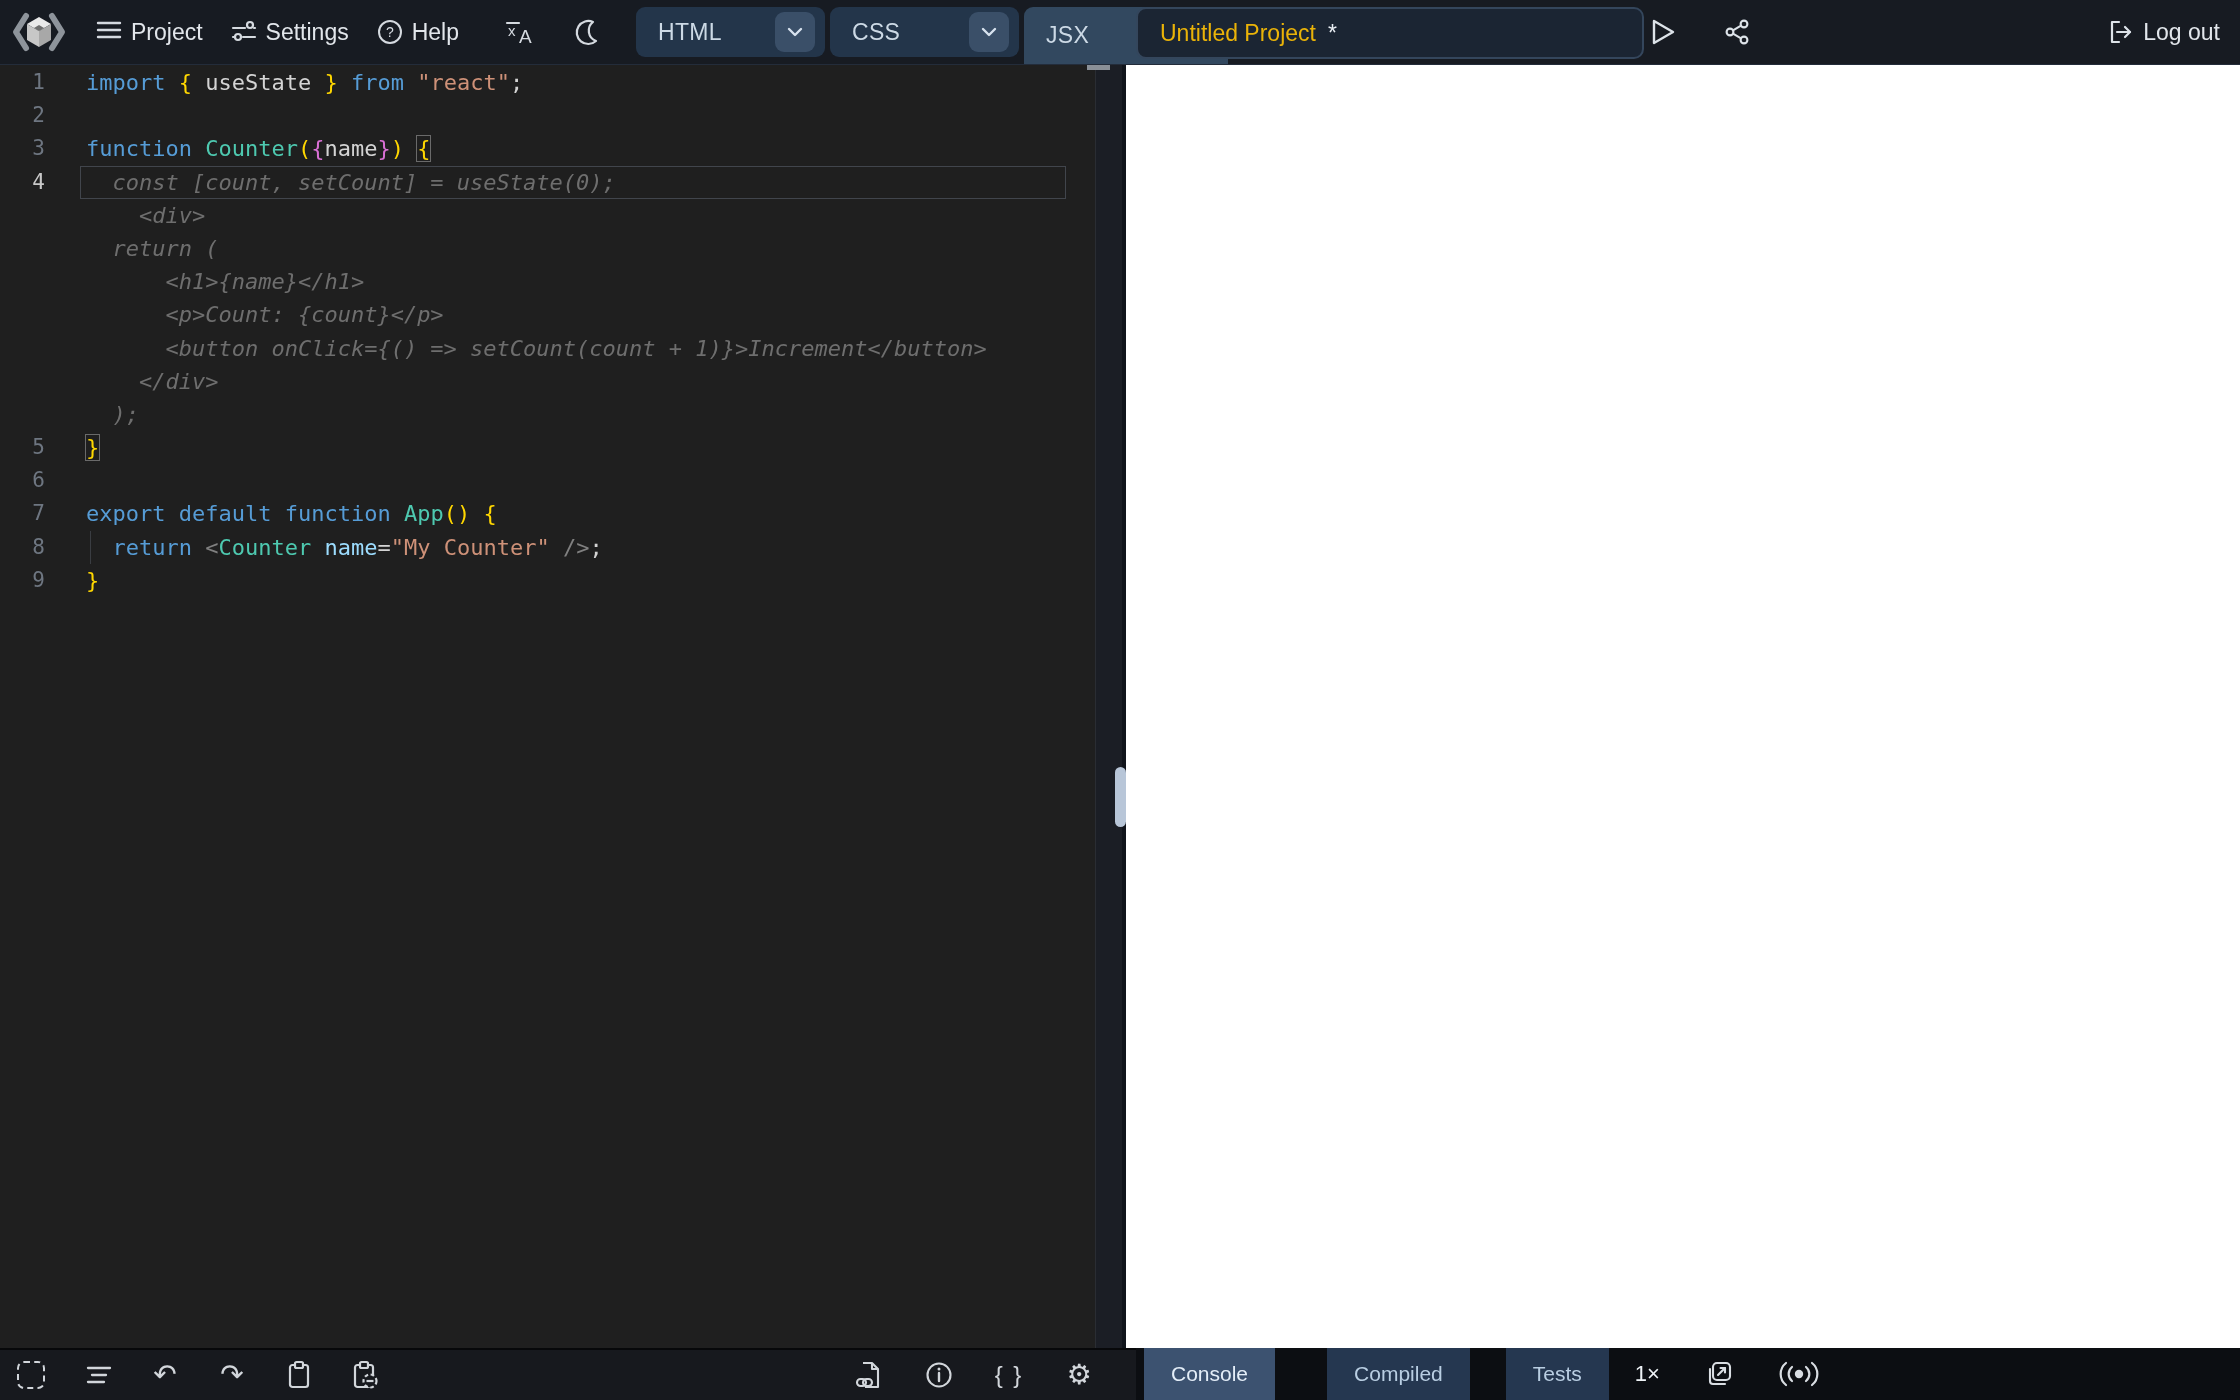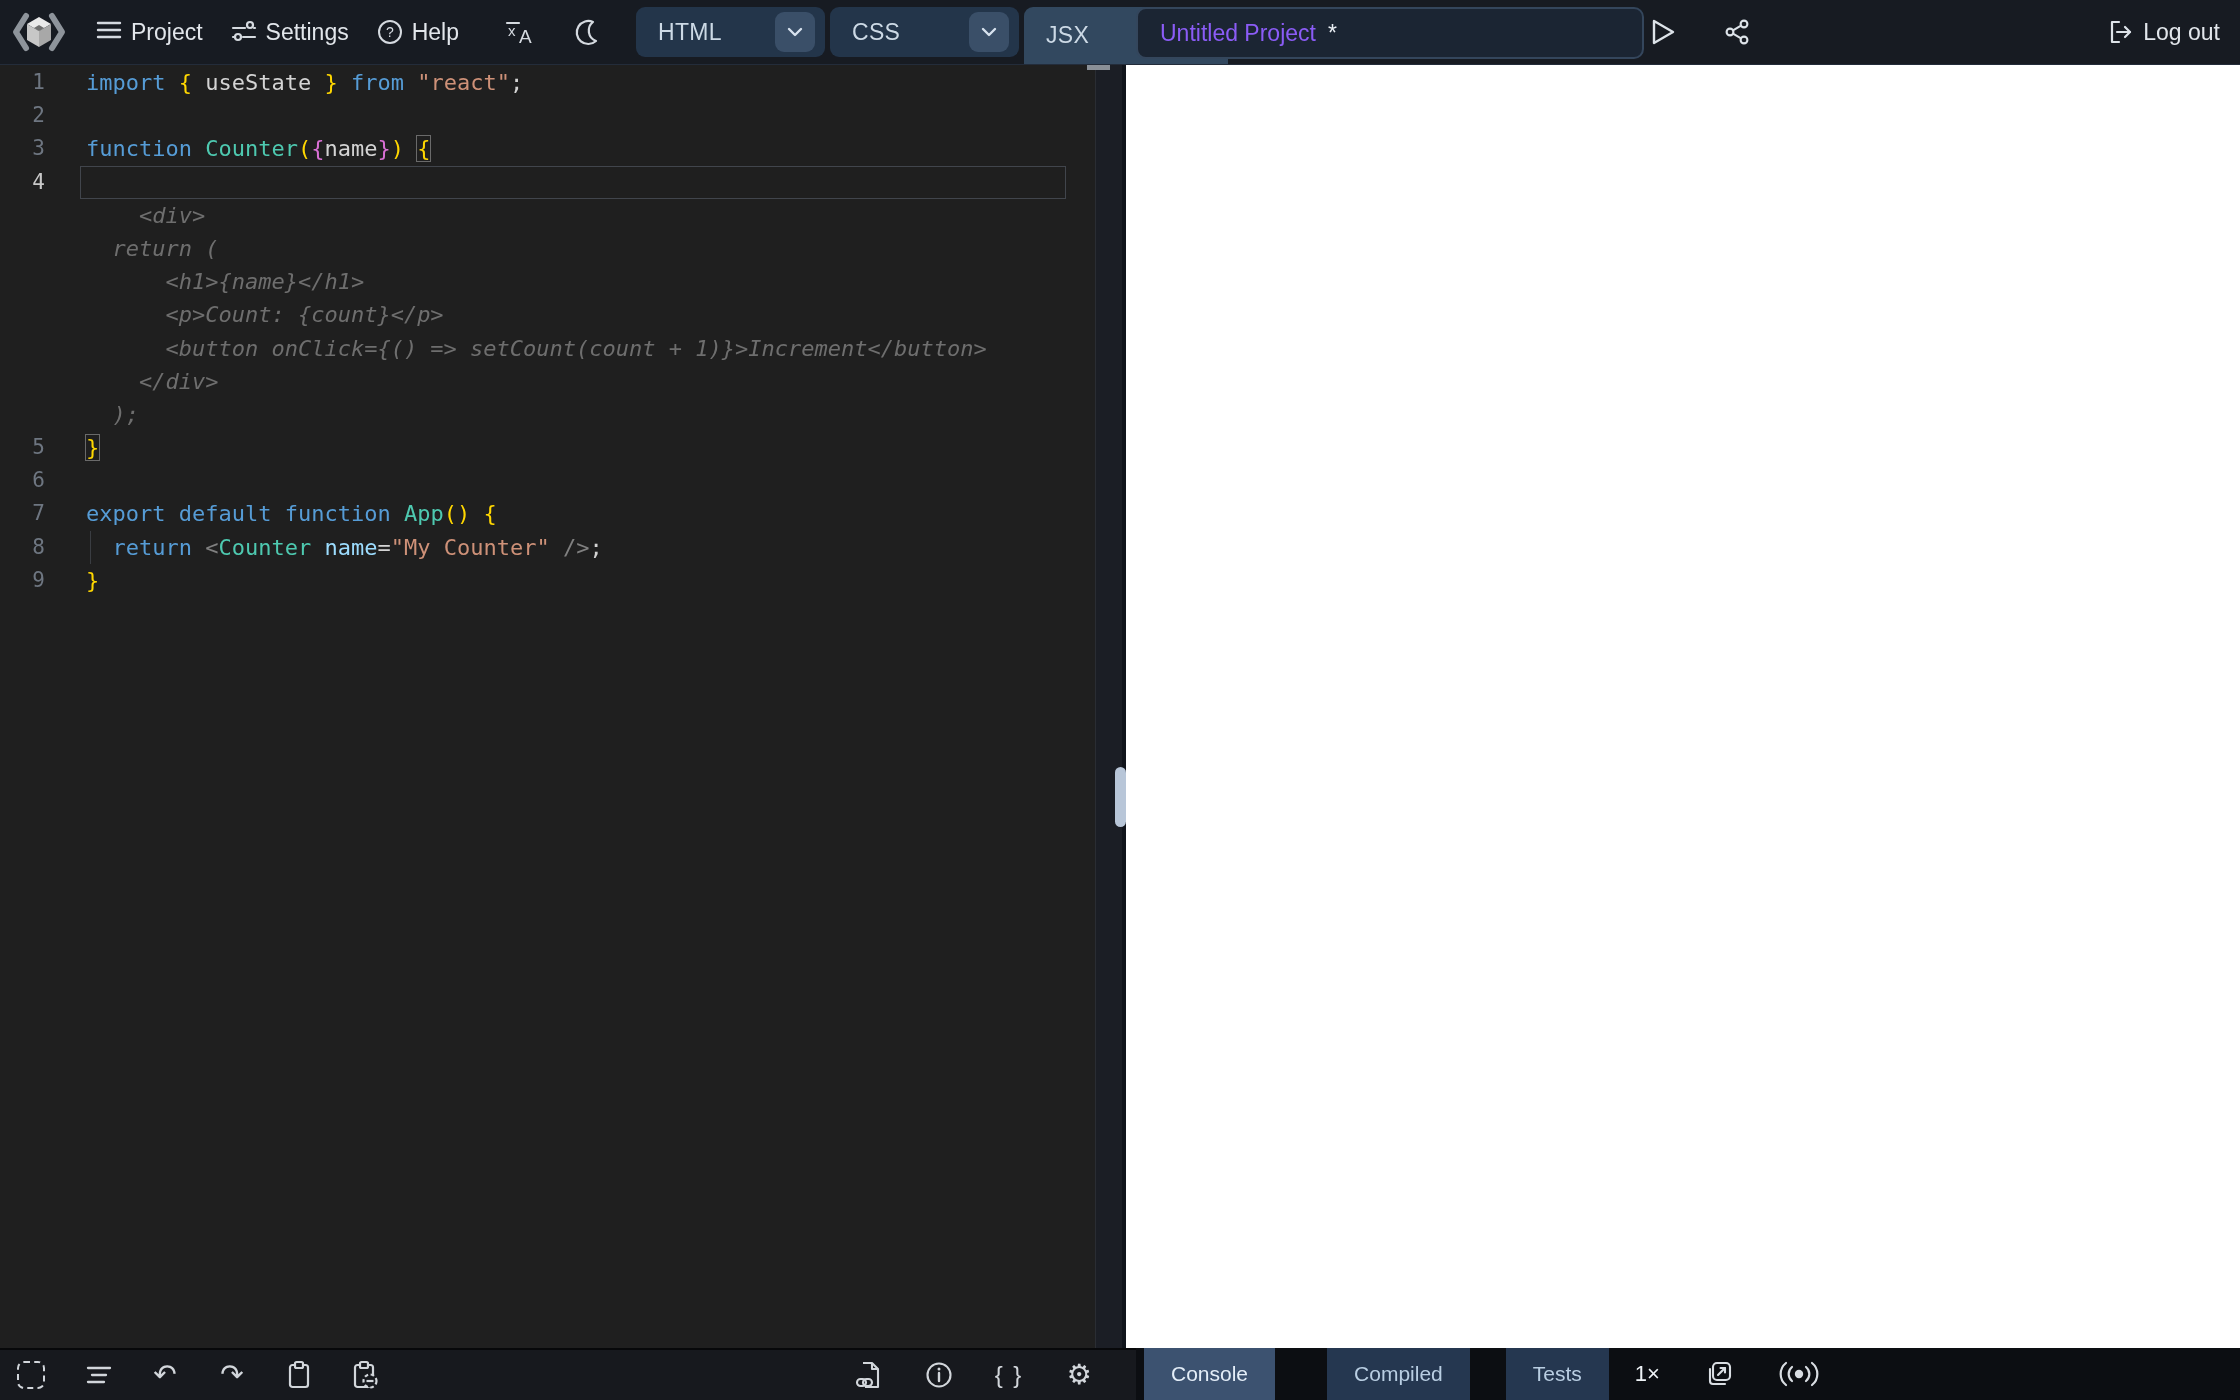--- a/index.html
+++ b/index.html
@@ -21,21 +21,21 @@
   .tab{margin-top:7px;height:50px;width:157px;background:var(--tab-bg);border:none;border-radius:9px;
        display:flex;align-items:center;justify-content:space-between;padding:0 10px 0 22px;cursor:pointer;}
   .tab.active{height:57px;width:172px;background:var(--tab-active-bg);border-radius:9px 9px 0 0;}
   .tab-label{font-size:23px;color:#ccd9e5;letter-spacing:.3px;}
   .tab-caret{width:40px;height:40px;border-radius:9px;background:var(--tab-chevron-bg);
              display:flex;align-items:center;justify-content:center;border:none;cursor:pointer;}
   
   #project-input{position:absolute;left:1136px;top:7px;width:482px;height:48px;
                  background:var(--input-bg);border:2px solid var(--input-border);border-radius:10px;
                  display:flex;align-items:center;padding-left:22px;gap:12px;cursor:text;}
-  #project-input .pname{font-size:23px;color:#8b5cf6;}
+  #project-input .pname{font-size:23px;color:#eab308;}
   #project-input .pdirty{font-size:23px;color:#e9eef4;}
   #run-share{left:1640px;gap:28px;}
   #logout-btn{position:absolute;right:14px;top:0;height:64px;display:flex;align-items:center;gap:10px;
               background:none;border:none;color:#e2e6eb;font-size:23px;font-family:inherit;cursor:pointer;}
   
   #editor-pane{position:absolute;left:0;top:64px;width:1122px;height:1284px;background:var(--editor-bg);}
   #code-area{position:absolute;left:0;top:2px;right:26px;}
   .row{position:relative;height:33.2px;}
   .ln{display:inline-block;width:45px;text-align:right;
       font:21px/33.2px "DejaVu Sans Mono",monospace;color:var(--ln);}
@@ -219,21 +219,21 @@
       </span>
       <span>Log out</span>
     </button>
   </div>
 
   <div id="editor-pane">
     <div id="code-area">
         <div class="row"><span class="ln">1</span><span class="code"><span class="tok-kw">import</span><span class="tok-pl"> </span><span class="tok-b1">{</span><span class="tok-pl"> useState </span><span class="tok-b1">}</span><span class="tok-pl"> </span><span class="tok-kw">from</span><span class="tok-pl"> </span><span class="tok-str">"react"</span><span class="tok-pl">;</span></span></div>
         <div class="row"><span class="ln">2</span><span class="code"></span></div>
         <div class="row"><span class="ln">3</span><span class="code"><span class="tok-kw">function</span><span class="tok-pl"> </span><span class="tok-fn">Counter</span><span class="tok-b1">(</span><span class="tok-b2">{</span><span class="tok-pl">name</span><span class="tok-b2">}</span><span class="tok-b1">)</span><span class="tok-pl"> </span><span class="tok-b1 boxed">{</span></span></div>
-        <div class="row"><span class="ln ln-active">4</span><i class="cur-line-box"></i></div>
+        <div class="row"><span class="ln ln-active">4</span><span class="code"><span class="tok-gh">  const [count, setCount] = useState(0);</span></span><i class="cur-line-box"></i></div>
         <div class="row"><span class="ln"></span><span class="code"><span class="tok-gh">    &lt;div&gt;</span></span></div>
         <div class="row"><span class="ln"></span><span class="code"><span class="tok-gh">  return (</span></span></div>
         <div class="row"><span class="ln"></span><span class="code"><span class="tok-gh">      &lt;h1&gt;{name}&lt;/h1&gt;</span></span></div>
         <div class="row"><span class="ln"></span><span class="code"><span class="tok-gh">      &lt;p&gt;Count: {count}&lt;/p&gt;</span></span></div>
         <div class="row"><span class="ln"></span><span class="code"><span class="tok-gh">      &lt;button onClick={() =&gt; setCount(count + 1)}&gt;Increment&lt;/button&gt;</span></span></div>
         <div class="row"><span class="ln"></span><span class="code"><span class="tok-gh">    &lt;/div&gt;</span></span></div>
         <div class="row"><span class="ln"></span><span class="code"><span class="tok-gh">  );</span></span></div>
         <div class="row"><span class="ln">5</span><span class="code"><span class="tok-b1 boxed">}</span></span></div>
         <div class="row"><span class="ln">6</span><span class="code"></span></div>
         <div class="row"><span class="ln">7</span><span class="code"><span class="tok-kw">export</span><span class="tok-pl"> </span><span class="tok-kw">default</span><span class="tok-pl"> </span><span class="tok-kw">function</span><span class="tok-pl"> </span><span class="tok-fn">App</span><span class="tok-b1">(</span><span class="tok-b1">)</span><span class="tok-pl"> </span><span class="tok-b1">{</span></span></div>

